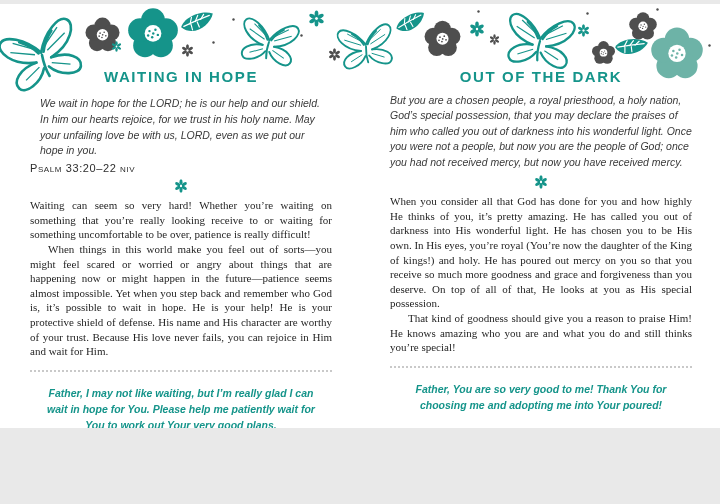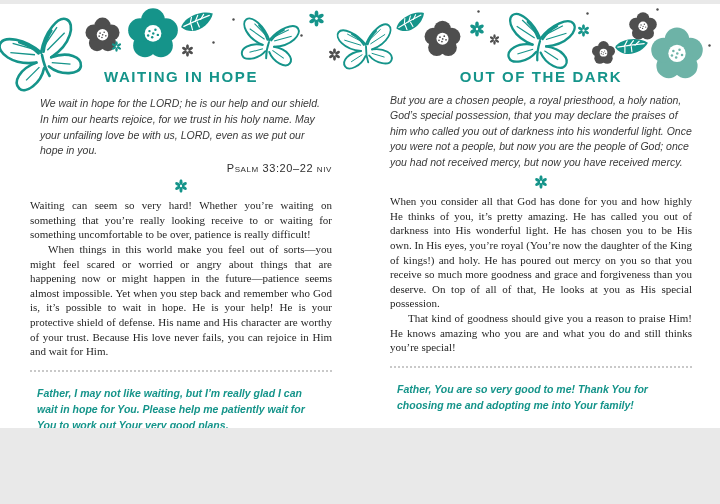--- a/index.html
+++ b/index.html
@@ -37,21 +37,21 @@
     text-align:left;
     font-style:italic;
     font-size:10.5px;
     line-height:1.5;
     color:#3a3a3a;
   }
   .page-left  .scripture { max-width:282px; }
   .page-right .scripture { max-width:308px; margin-top:8px; line-height:1.47; }
   .scripture-ref {
     margin-top:3px;
-    text-align:right;
+    text-align:left;
     font-variant:small-caps;
     letter-spacing:0.6px;
     font-size:11px;
     color:#2e2e2e;
   }
   .flower-divider {
     display:block;
     margin:5px auto 4px auto;
     width:14px; height:14px;
     color:#15948a;
@@ -66,21 +66,21 @@
   }
   .body-text p + p { text-indent:18px; }
   .dotted-divider {
     border-top:2px dotted #c9c9c9;
     height:0;
     margin-top:11px;
   }
   .prayer {
     margin:13px auto 0 auto;
     max-width:288px;
-    text-align:left;
+    text-align:center;
     font-style:italic;
     font-weight:bold;
     font-size:10.5px;
     line-height:1.55;
     color:#15948a;
   }
   .page-number {
     position:absolute;
     bottom:22px; left:0; right:0;
     text-align:right;
@@ -265,17 +265,17 @@
     <h1 class="page-title">OUT OF THE DARK</h1>
     <p class="scripture">But you are a chosen people, a royal priesthood, a holy nation, God’s special possession, that you may declare the praises of him who called you out of darkness into his wonderful light. Once you were not a people, but now you are the people of God; once you had not received mercy, but now you have received mercy.</p>
     <svg class="flower-divider">
         <use href="#sym-sflower"></use>
       </svg>
     <div class="body-text">
       <p>When you consider all that God has done for you and how highly He thinks of you, it’s pretty amazing. He has called you out of darkness into His wonderful light. He has chosen you to be His own. In His eyes, you’re royal (You’re now the daughter of the King of kings!) and holy. He has poured out mercy on you so that you receive so much more goodness and grace and forgiveness than you deserve. On top of all of that, He looks at you as His special possession.</p>
       <p>That kind of goodness should give you a reason to praise Him! He knows amazing who you are and what you do and still thinks you’re special!</p>
     </div>
     <div class="dotted-divider"></div>
-    <p class="prayer">Father, You are so very good to me! Thank You for choosing me and adopting me into Your family!</p>
+    <p class="prayer">Father, You are so very good to me! Thank You for choosing me and adopting me into Your poured!</p>
     <div class="page-number">8</div>
   </div>
 
 </div>
 
 </body></html>

